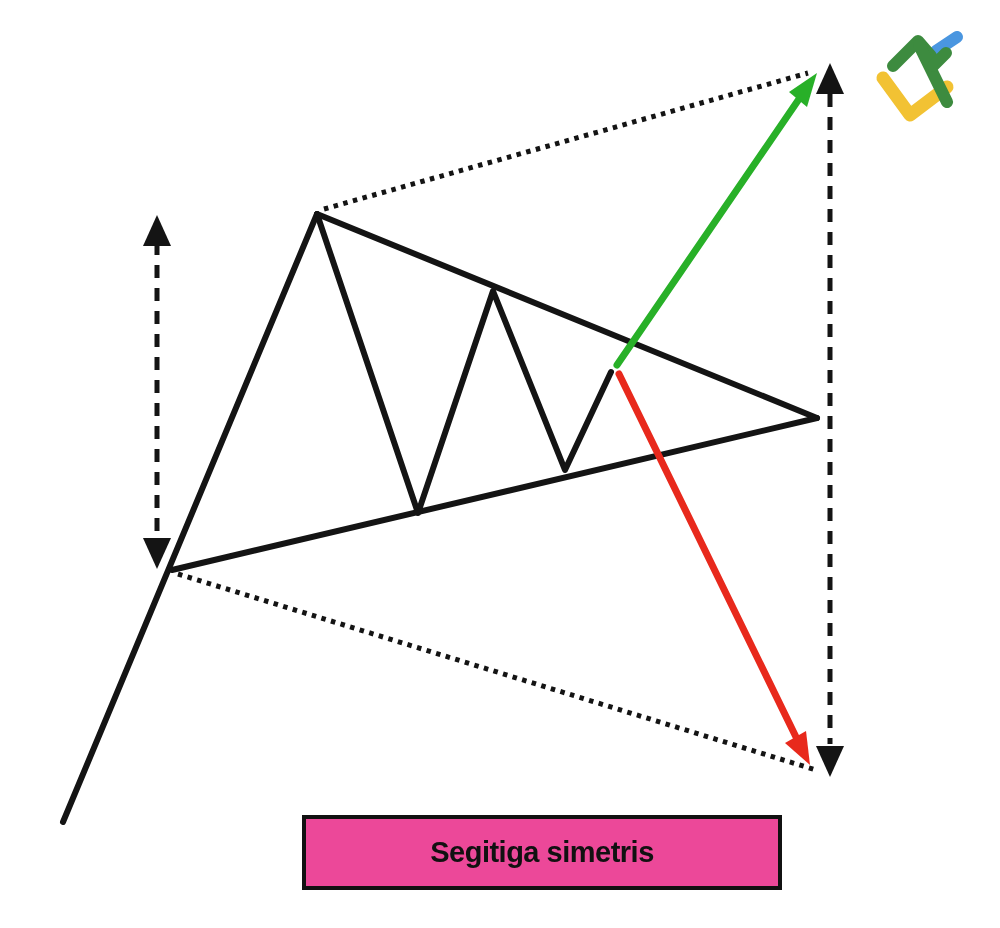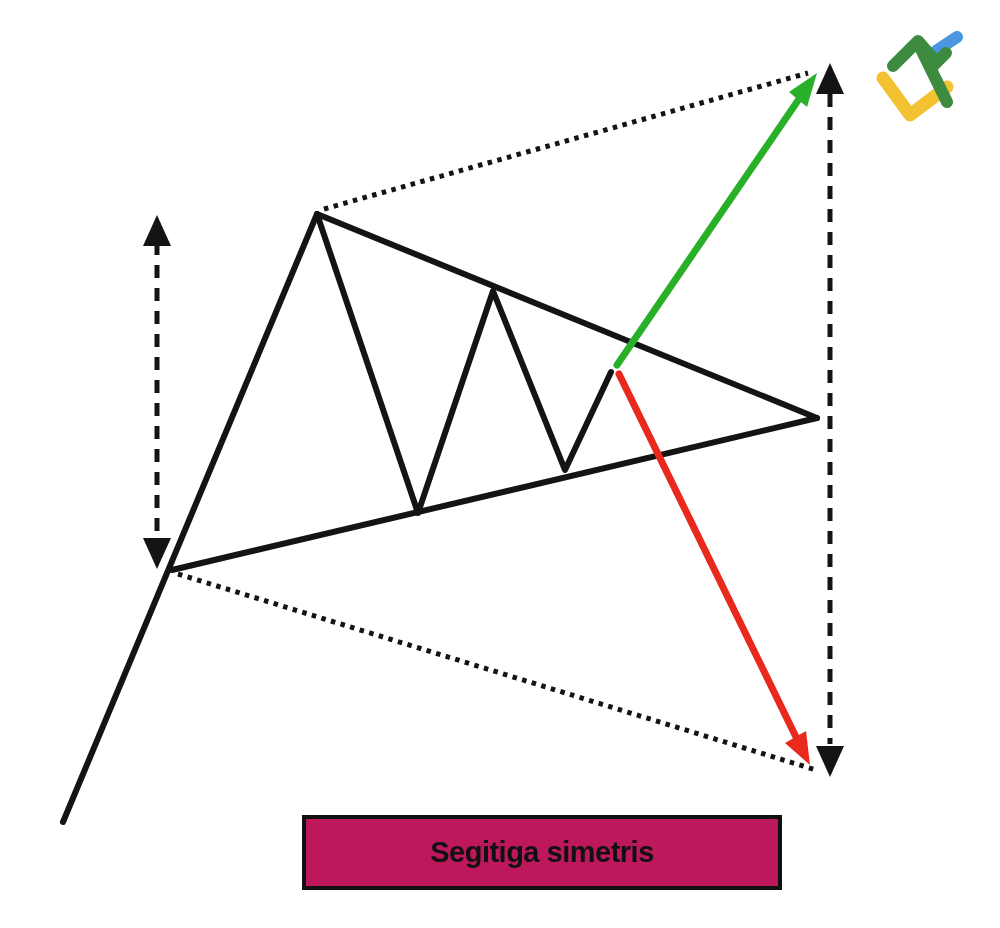--- a/index.html
+++ b/index.html
@@ -23,21 +23,21 @@
     width: 1000px;
     height: 928px;
   }
   .pattern-label-box {
     position: absolute;
     left: 302px;
     top: 815px;
     width: 472px;
     height: 67px;
     border: 4px solid #111111;
-    background: #be185d;
+    background: #ec4899;
     display: flex;
     align-items: center;
     justify-content: center;
   }
   .pattern-label-text {
     font-size: 29px;
     font-weight: bold;
     color: #111111;
     letter-spacing: -0.5px;
   }

